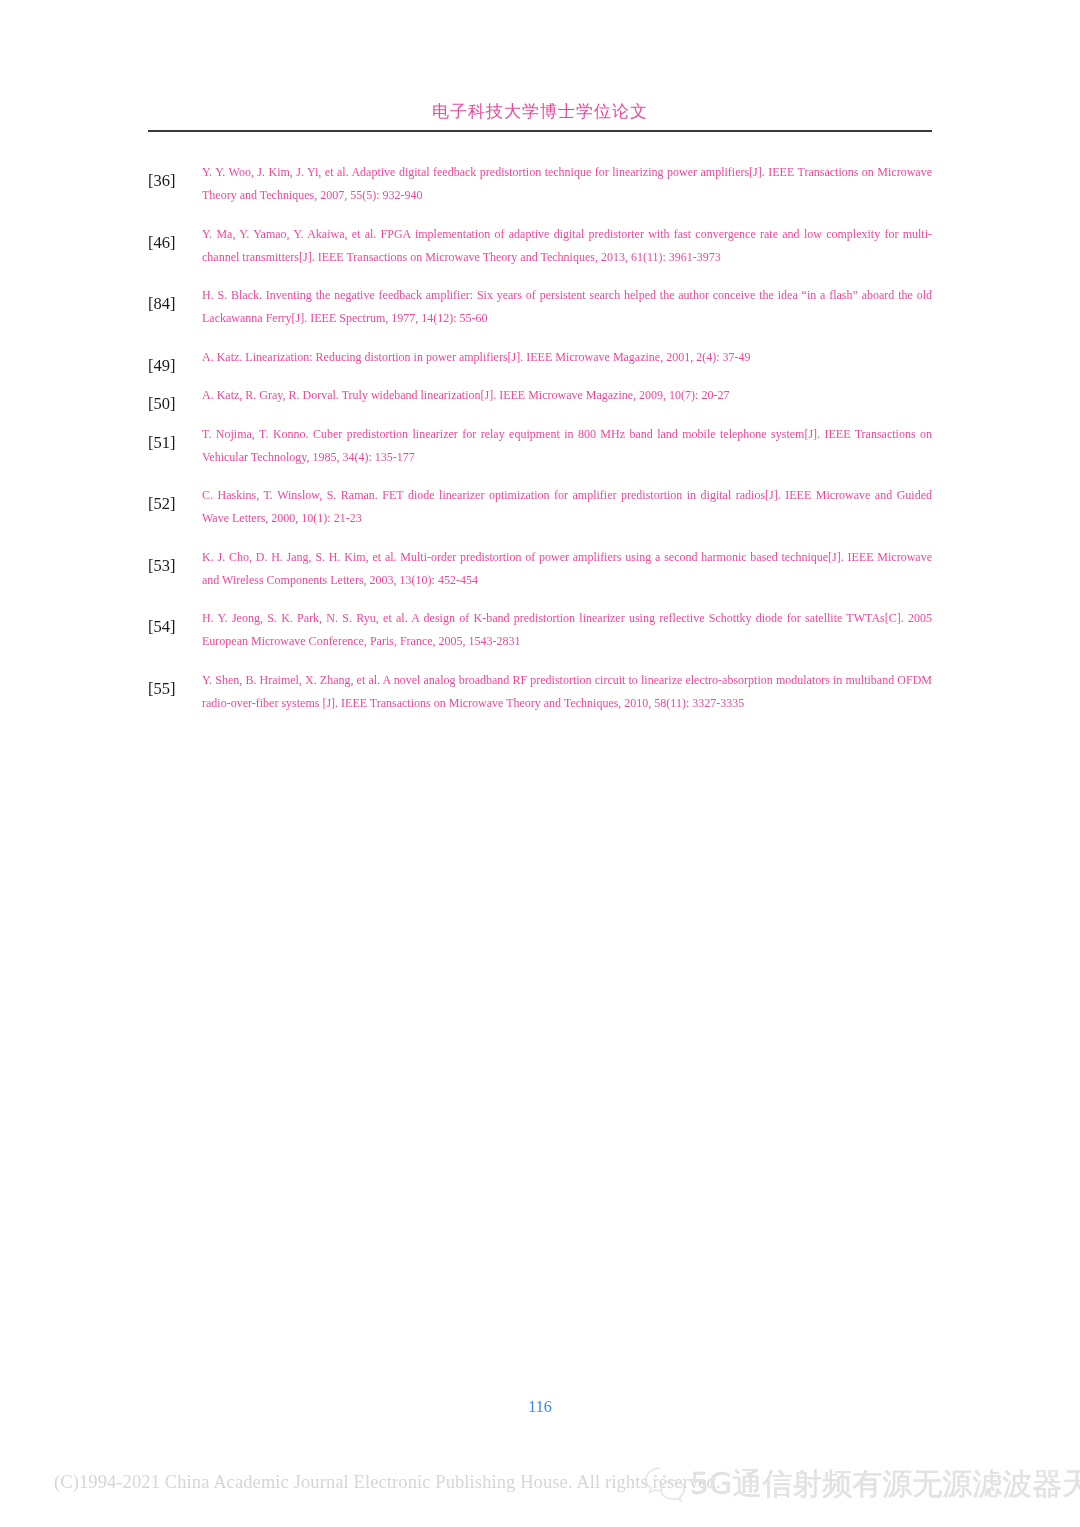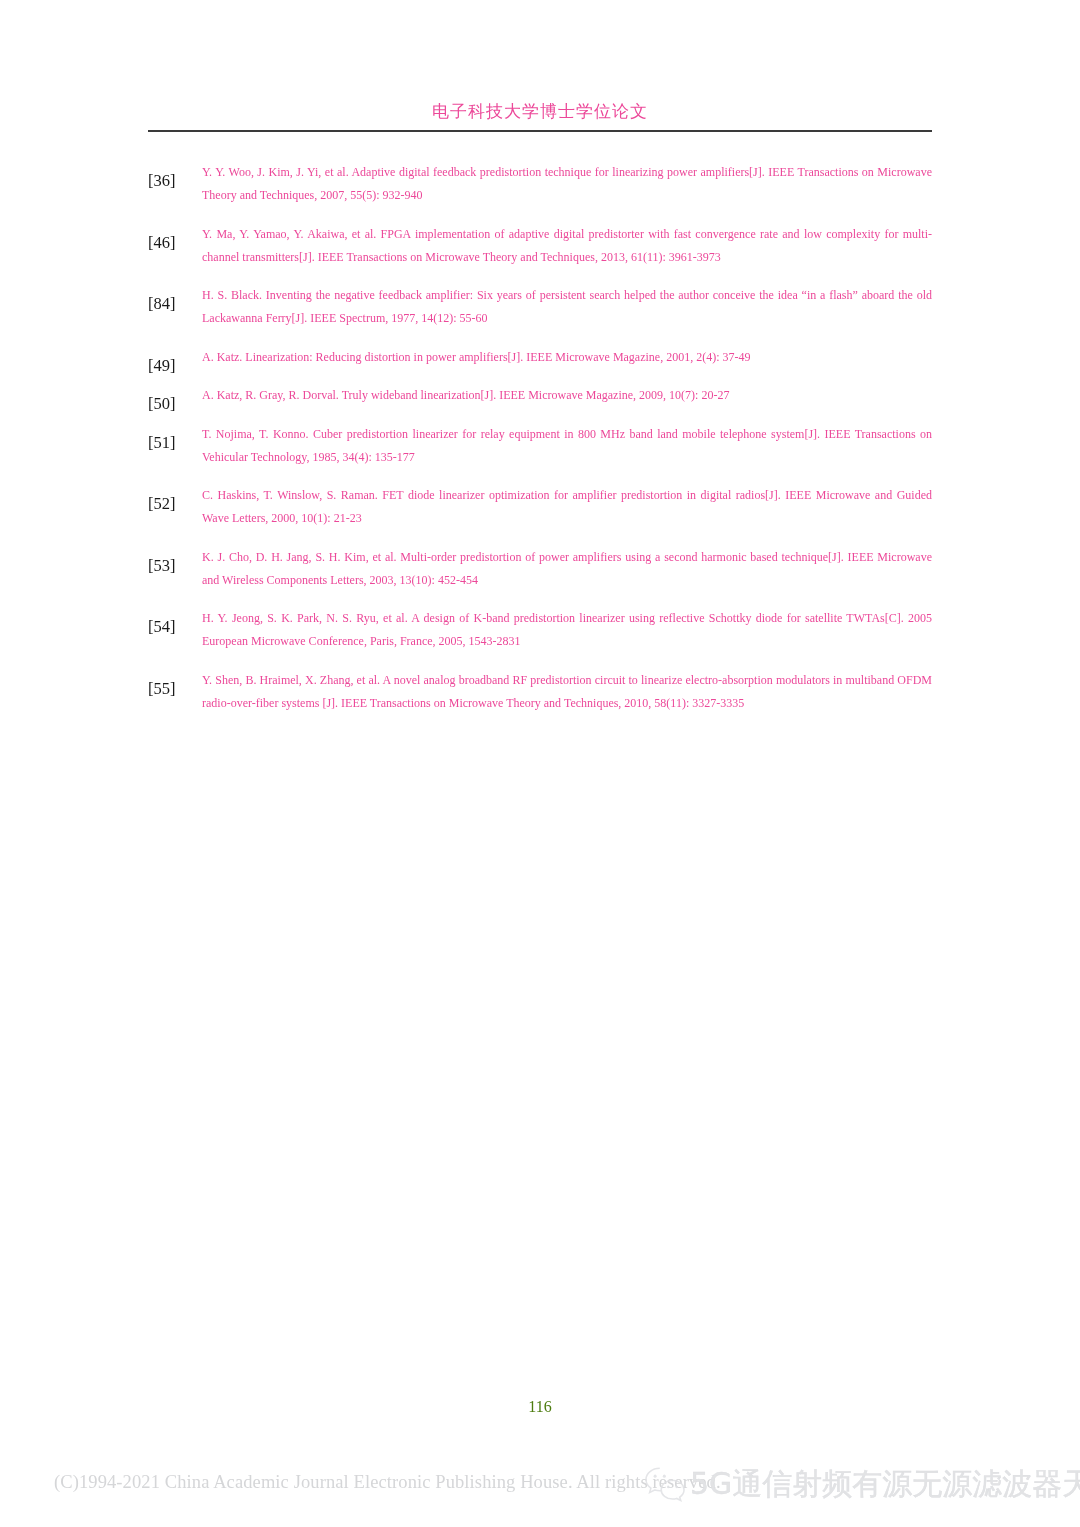--- a/index.html
+++ b/index.html
@@ -78,21 +78,21 @@
   }
 
   
   .page-number {
     position: absolute;
     top: 1398px;
     left: 0;
     width: 1080px;
     text-align: center;
     font-size: 16px;
-    color: #4d7c0f;
+    color: #3b82f6;
   }
 
   
   .footer-band {
     position: absolute;
     top: 1462px;
     left: 16px;
     width: 1080px;
     height: 50px;
   }

